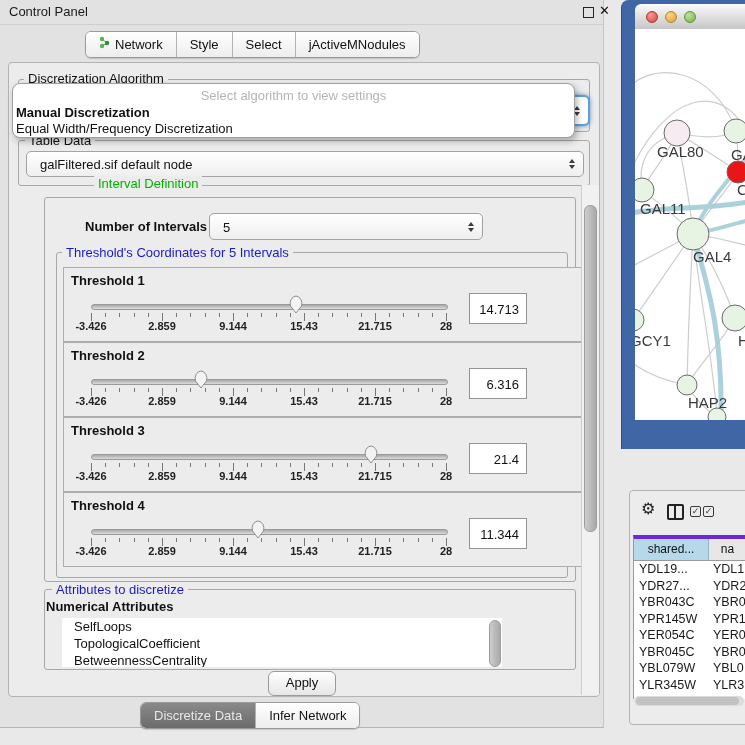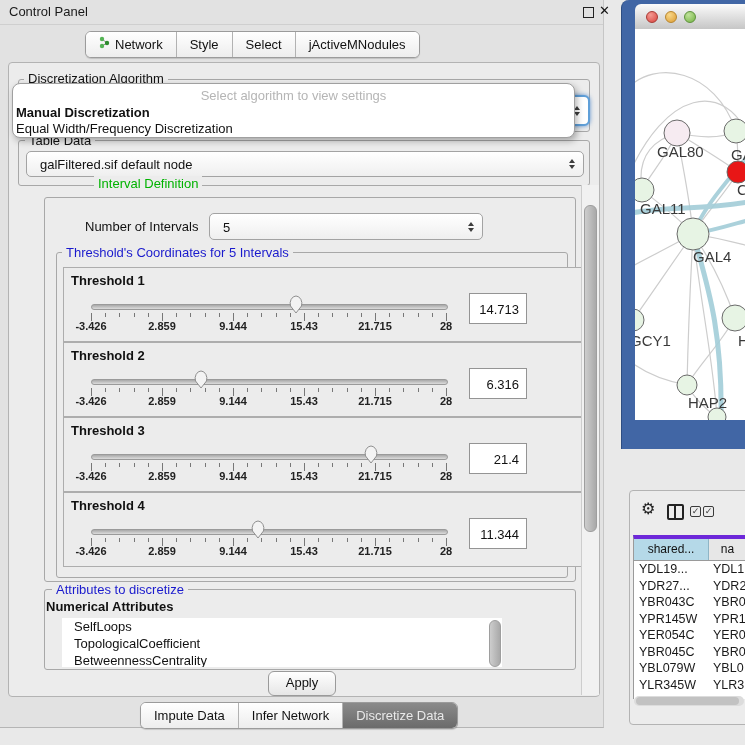--- a/index.html
+++ b/index.html
@@ -179,21 +179,21 @@
       <span class="val">galFiltered.sif default node</span>
       <span class="spin">
           <i class="up"></i>
           <i class="dn"></i>
         </span>
     </div>
 
     <div class="group" style="left:44px;top:197px;width:530px;height:383px;"></div>
     <span class="group-title t-green" style="left:50px;top:176px;margin-left:44px;">Interval Definition</span>
 
-    <span class="abs" style="left:85px;top:219px;font-size:13px;font-weight:normal;">Number of Intervals</span>
+    <span class="abs" style="left:85px;top:219px;font-size:13px;font-weight:bold;">Number of Intervals</span>
     <div class="combo" style="left:209px;top:213px;width:272px;height:25px;">
       <span class="val">5</span>
       <span class="spin">
           <i class="up"></i>
           <i class="dn"></i>
         </span>
     </div>
 
     <div class="group" style="left:56px;top:252px;width:510px;height:324px;"></div>
     <span class="group-title t-blue" style="left:62px;top:245px;">Threshold's Coordinates for 5 Intervals</span>
@@ -369,28 +369,25 @@
         <div class="item">BetweennessCentrality</div>
       </div>
     <div class="vscroll-thumb" style="left:489px;top:620px;width:10px;height:45px;"></div>
 
     <div id="apply-btn" class="abs">Apply</div>
 
     <div id="panel-scroll-track" class="abs"></div>
     <div class="vscroll-thumb" style="left:584px;top:205px;width:11px;height:325px;"></div>
 
     <div id="bottom-tabs" class="abs seg-bar">
-        <div class="seg">
-          <span>Impute Data</span>
+        <div class="seg sel">
+          <span>Discretize Data</span>
         </div>
         <div class="seg">
           <span>Infer Network</span>
-        </div>
-        <div class="seg sel">
-          <span>Discretize Data</span>
         </div>
       </div>
   </div>
 
   <div id="net-window" class="abs">
     <div id="net-titlebar" class="abs">
       <span class="light red"></span>
       <span class="light yellow"></span>
       <span class="light green"></span>
     </div>

